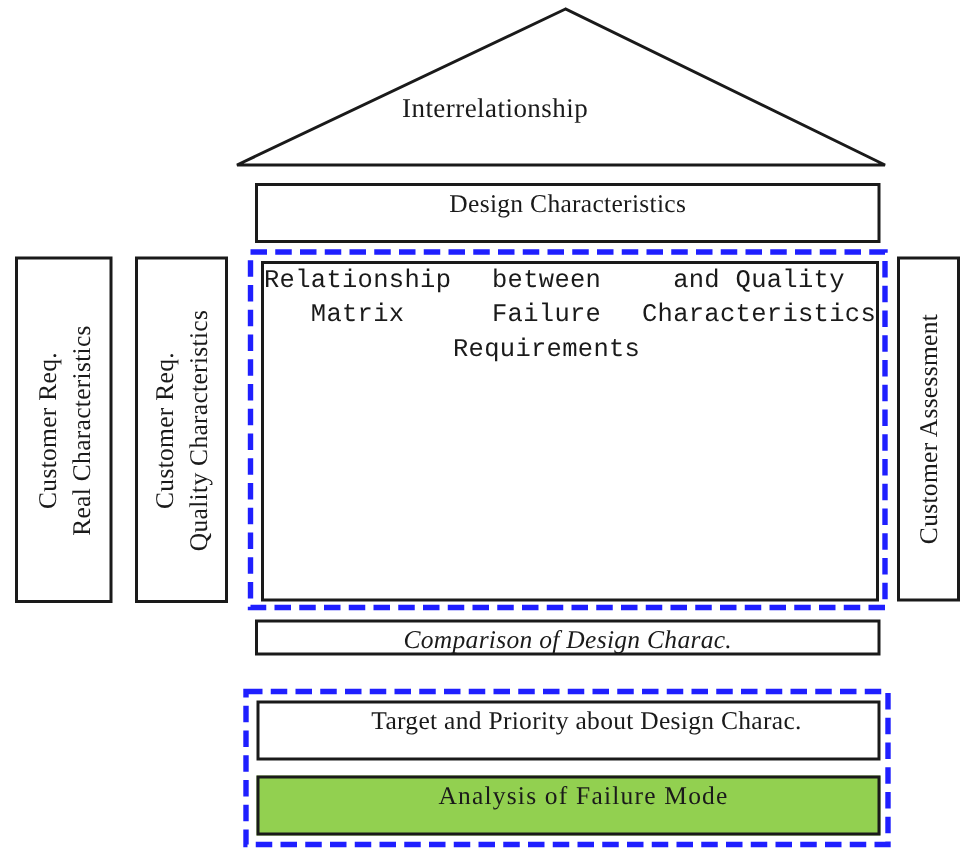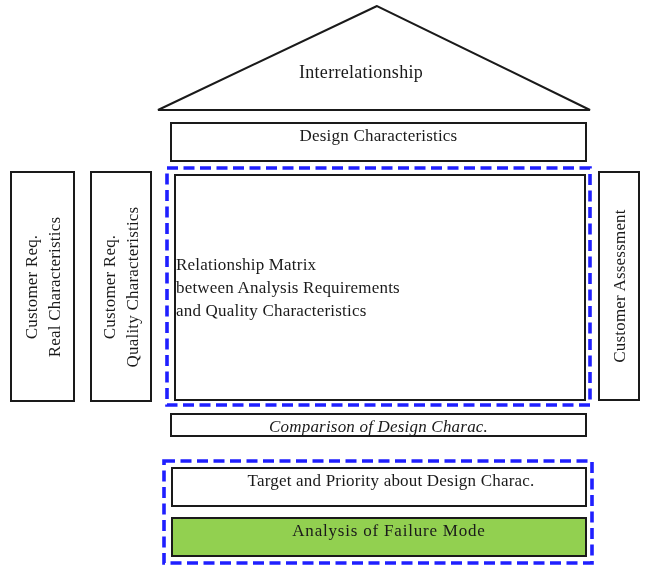--- a/index.html
+++ b/index.html
@@ -46,29 +46,29 @@
     display: flex;
     align-items: flex-start;
     justify-content: center;
     text-align: center;
     font-size: 17px;
     letter-spacing: 0.2px;
     line-height: 23px;
   }
   .roof-label {
     position: absolute;
-    left: 236px;
+    left: 268px;
     top: 62px;
     width: 250px;
-    text-align: center;
     font-size: 18px;
     letter-spacing: 0.3px;
   }
   .matrix-box {
-    flex-direction: column;
+    flex-direction: row;
+    font-family: Liberation Mono, monospace;
   }
   .vbox { overflow: visible; }
   .vtext {
     position: absolute;
     left: 50%;
     top: 50%;
     width: 226px;
     transform: translate(-50%, -50%) rotate(-90deg);
     text-align: center;
     line-height: 23px;
@@ -108,21 +108,21 @@
 
   <div class="box vbox" style="left:90px; top:171px; width:62px; height:231px;">
     <div class="vtext">
       <div>Customer Req.</div>
       <div>Quality Characteristics</div>
     </div>
   </div>
 
   <div class="box matrix-box" style="left:174px; top:174px; width:412px; height:227px;">
     <div>Relationship Matrix</div>
-    <div>between Analysis Requirements</div>
+    <div>between Failure Requirements</div>
     <div>and Quality Characteristics</div>
   </div>
 
   <div class="box vbox" style="left:598px; top:171px; width:42px; height:230px;">
     <div class="vtext">Customer Assessment</div>
   </div>
 
   <div class="box" style="left:170px; top:413px; width:417px; height:24px;font-style:italic;">
     <span>Comparison of Design Charac.</span>
   </div>

